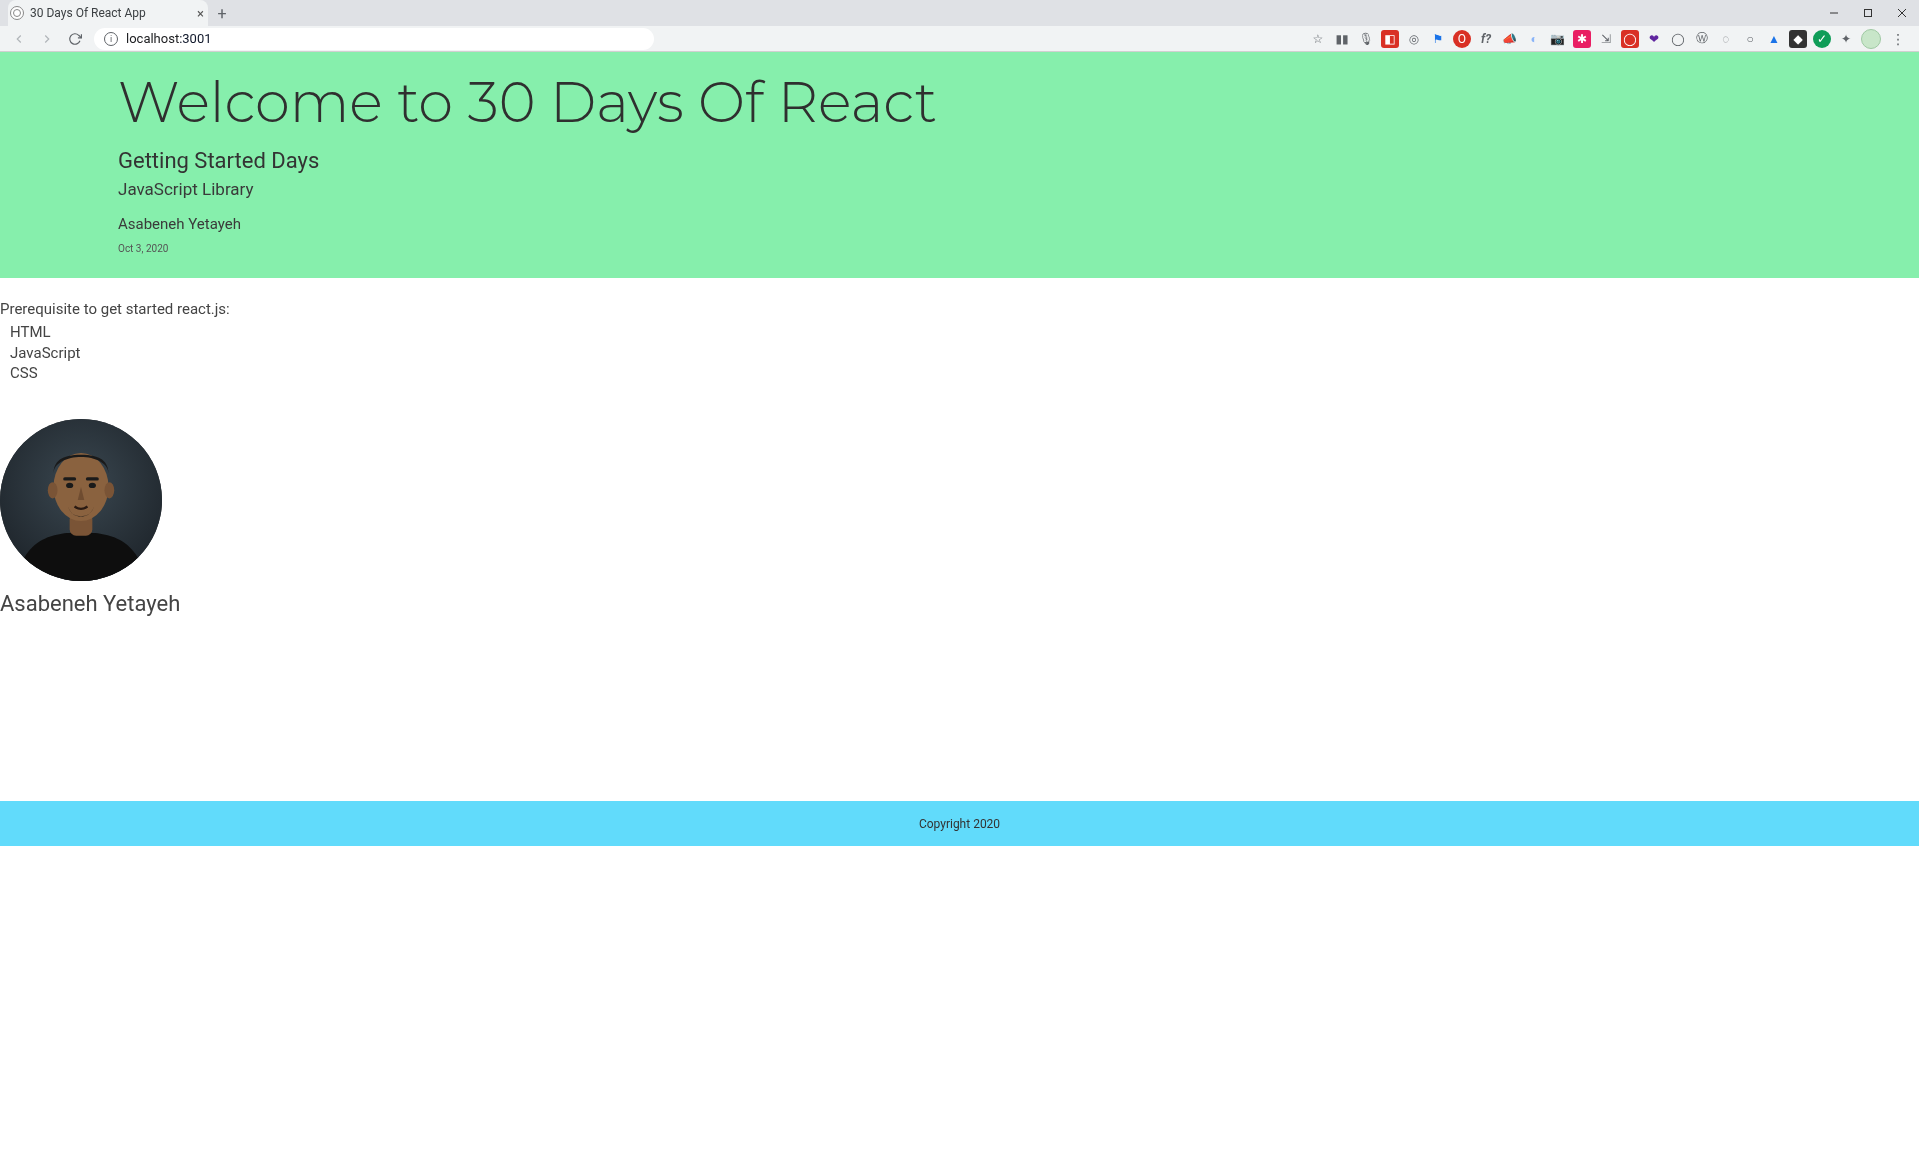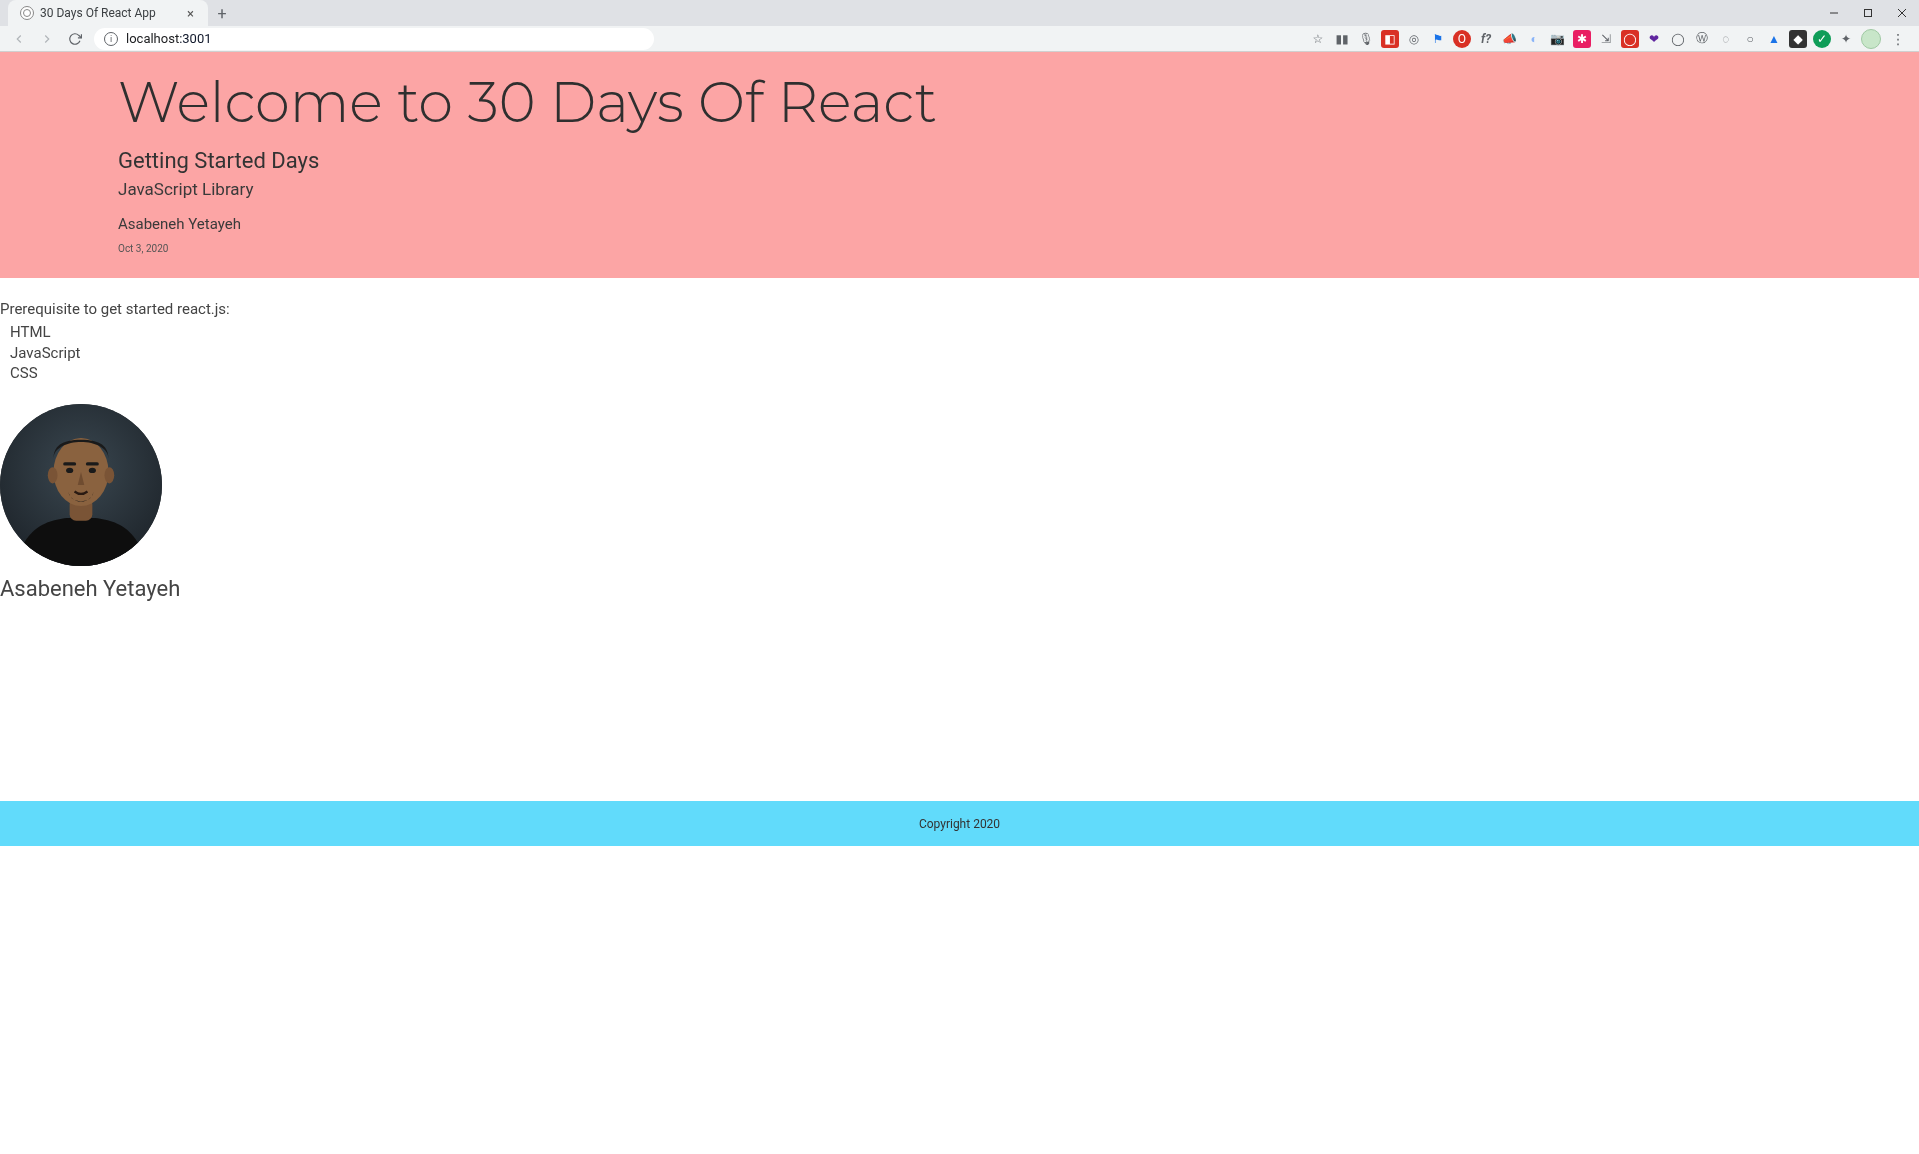--- a/index.html
+++ b/index.html
@@ -24,21 +24,21 @@
       padding-left: 8px;
       position: relative;
     }
     .tab {
       background: #f1f3f4;
       height: 26px;
       width: 200px;
       border-radius: 8px 8px 0 0;
       display: flex;
       align-items: center;
-      padding: 0 12px;
+      padding: 0 2px;
       font-size: 12px;
       color: #3c4043;
       gap: 6px;
     }
     .tab .favicon {
       width: 14px; height: 14px;
       border-radius: 50%;
       background: #fff;
       border: 1px solid #888;
       position: relative;
@@ -125,21 +125,21 @@
       border: 1px solid #9fc9a3;
       display: inline-block;
     }
     .kebab {
       width: 22px; display: flex; align-items: center; justify-content: center;
       font-size: 14px; color: #5f6368; cursor: pointer;
     }
     
     .viewport { height: calc(1154px - 52px); overflow: hidden; background: #fff; position: relative;}
     .header {
-      background: #fca5a5;
+      background: #86efac;
       color: #333;
       padding: 18px 0 22px;
     }
     .content-pad { padding-left: 118px; padding-right: 40px;}
     h1.page-title {
       font-weight: 300;
       font-size: 56px;
       line-height: 1.15;
       color: #2f2f2f;
       margin-bottom: 14px;
@@ -170,21 +170,21 @@
       padding: 22px 0 0;
     }
     p.prereq-title {
       font-size: 15px;
       color: #444;
       margin-bottom: 4px;
     }
     ul.prereq-list {
       list-style: none;
       padding-left: 10px;
-      margin-bottom: 21px;
+      margin-bottom: 36px;
     }
     ul.prereq-list li {
       font-size: 15px;
       color: #444;
       line-height: 1.35;
     }
     .avatar-img {
       width: 162px; height: 162px;
       border-radius: 50%;
       overflow: hidden;

